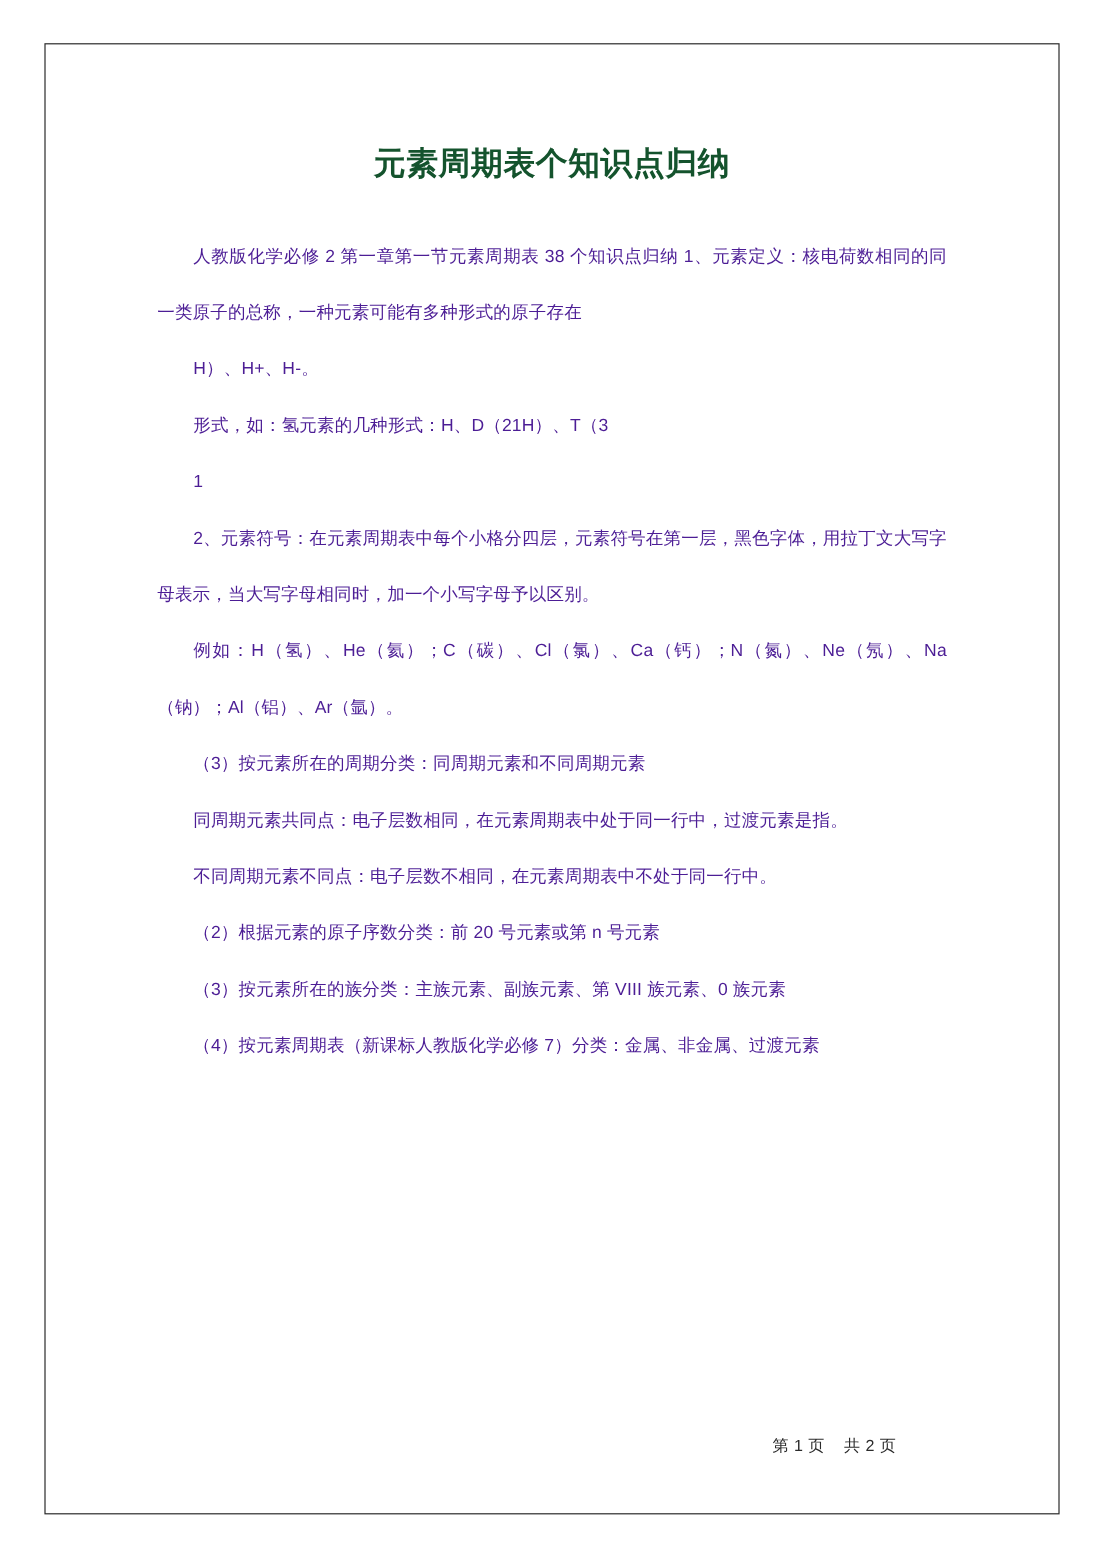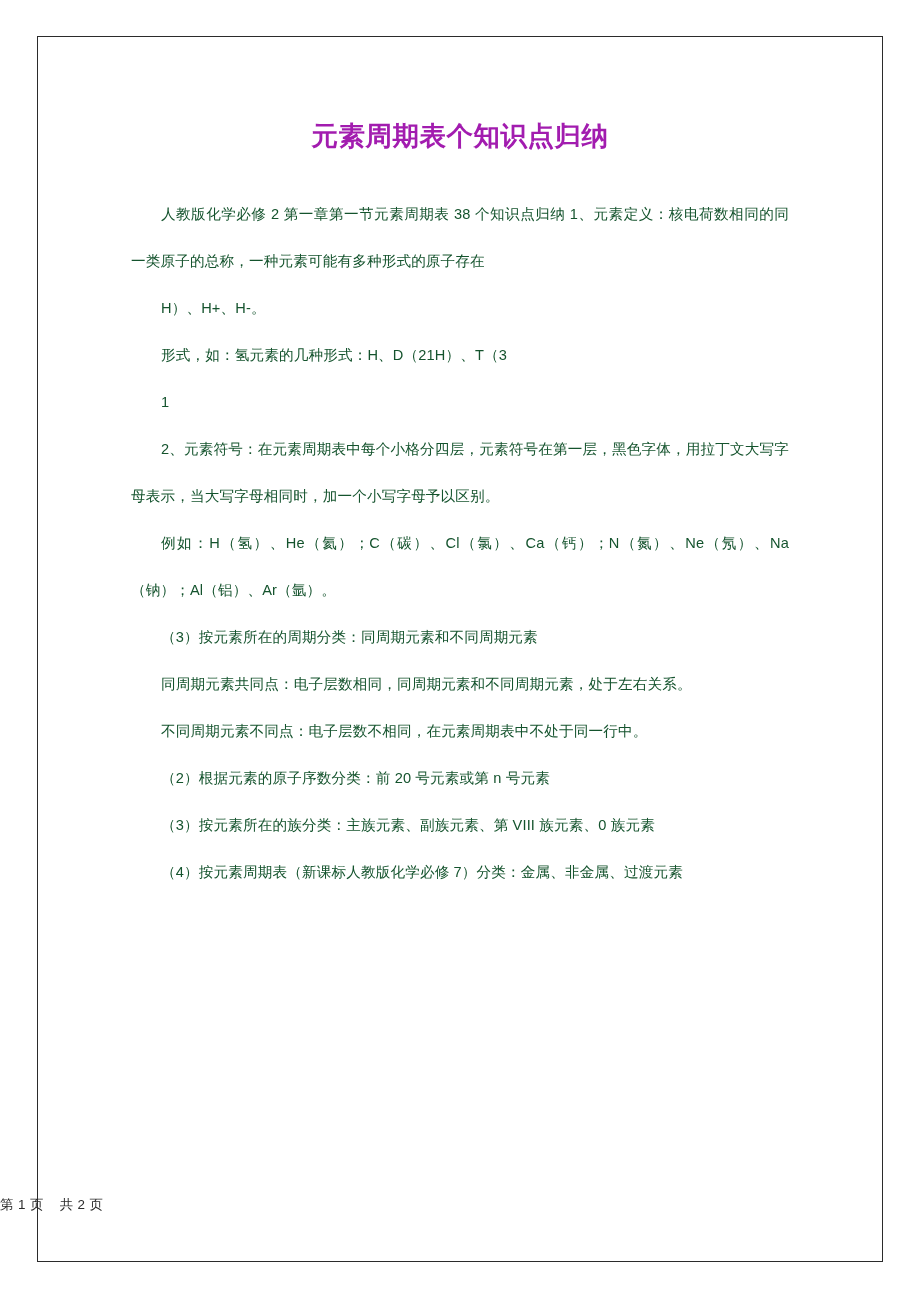--- a/index.html
+++ b/index.html
@@ -41,50 +41,50 @@
     width: 658px;
   }
 
   .doc-title {
     margin: 0;
     padding: 84px 0 0 0;
     text-align: center;
     font-size: 26.5px;
     font-weight: bold;
     letter-spacing: 0.5px;
-    color: #a21caf;
+    color: #14532d;
     line-height: 1.25;
   }
 
   .body-block {
     margin-top: 38px;
   }
 
   p.para {
     margin: 0 0 0 0;
     padding: 0;
     font-size: 14.6px;
     line-height: 47px;
-    color: #14532d;
+    color: #4c1d95;
     text-align: justify;
     text-justify: inter-ideograph;
     word-break: break-all;
     letter-spacing: 0.15px;
   }
 
   p.indent {
     text-indent: 30px;
   }
 
   .footer {
     position: absolute;
     left: 0;
     top: 1196px;
     width: 747px;
-    text-align: left;
+    text-align: right;
     font-size: 13.4px;
     color: #2b2b2b;
     letter-spacing: 0.4px;
   }
   .footer .gap { display: inline-block; width: 16px; }
 </style>
 </head>
 <body>
 
 <div class="page">
@@ -96,21 +96,21 @@
     <h1 class="doc-title">元素周期表个知识点归纳</h1>
 
     <div class="body-block">
       <p class="para indent">人教版化学必修 2 第一章第一节元素周期表 38 个知识点归纳 1、元素定义：核电荷数相同的同一类原子的总称，一种元素可能有多种形式的原子存在</p>
       <p class="para indent">H）、H+、H-。</p>
       <p class="para indent">形式，如：氢元素的几种形式：H、D（21H）、T（3</p>
       <p class="para indent">1</p>
       <p class="para indent">2、元素符号：在元素周期表中每个小格分四层，元素符号在第一层，黑色字体，用拉丁文大写字母表示，当大写字母相同时，加一个小写字母予以区别。</p>
       <p class="para indent">例如：H（氢）、He（氦）；C（碳）、Cl（氯）、Ca（钙）；N（氮）、Ne（氖）、Na（钠）；Al（铝）、Ar（氩）。</p>
       <p class="para indent">（3）按元素所在的周期分类：同周期元素和不同周期元素</p>
-      <p class="para indent">同周期元素共同点：电子层数相同，同周期元素和不同周期元素，处于左右关系。</p>
+      <p class="para indent">同周期元素共同点：电子层数相同，在元素周期表中处于同一行中，过渡元素是指。</p>
       <p class="para indent">不同周期元素不同点：电子层数不相同，在元素周期表中不处于同一行中。</p>
       <p class="para indent">（2）根据元素的原子序数分类：前 20 号元素或第 n 号元素</p>
       <p class="para indent">（3）按元素所在的族分类：主族元素、副族元素、第 VIII 族元素、0 族元素</p>
       <p class="para indent">（4）按元素周期表（新课标人教版化学必修 7）分类：金属、非金属、过渡元素</p>
     </div>
 
   </div>
 
   <div class="footer">
     <span>第 1 页</span><span class="gap"></span><span>共 2 页</span>

